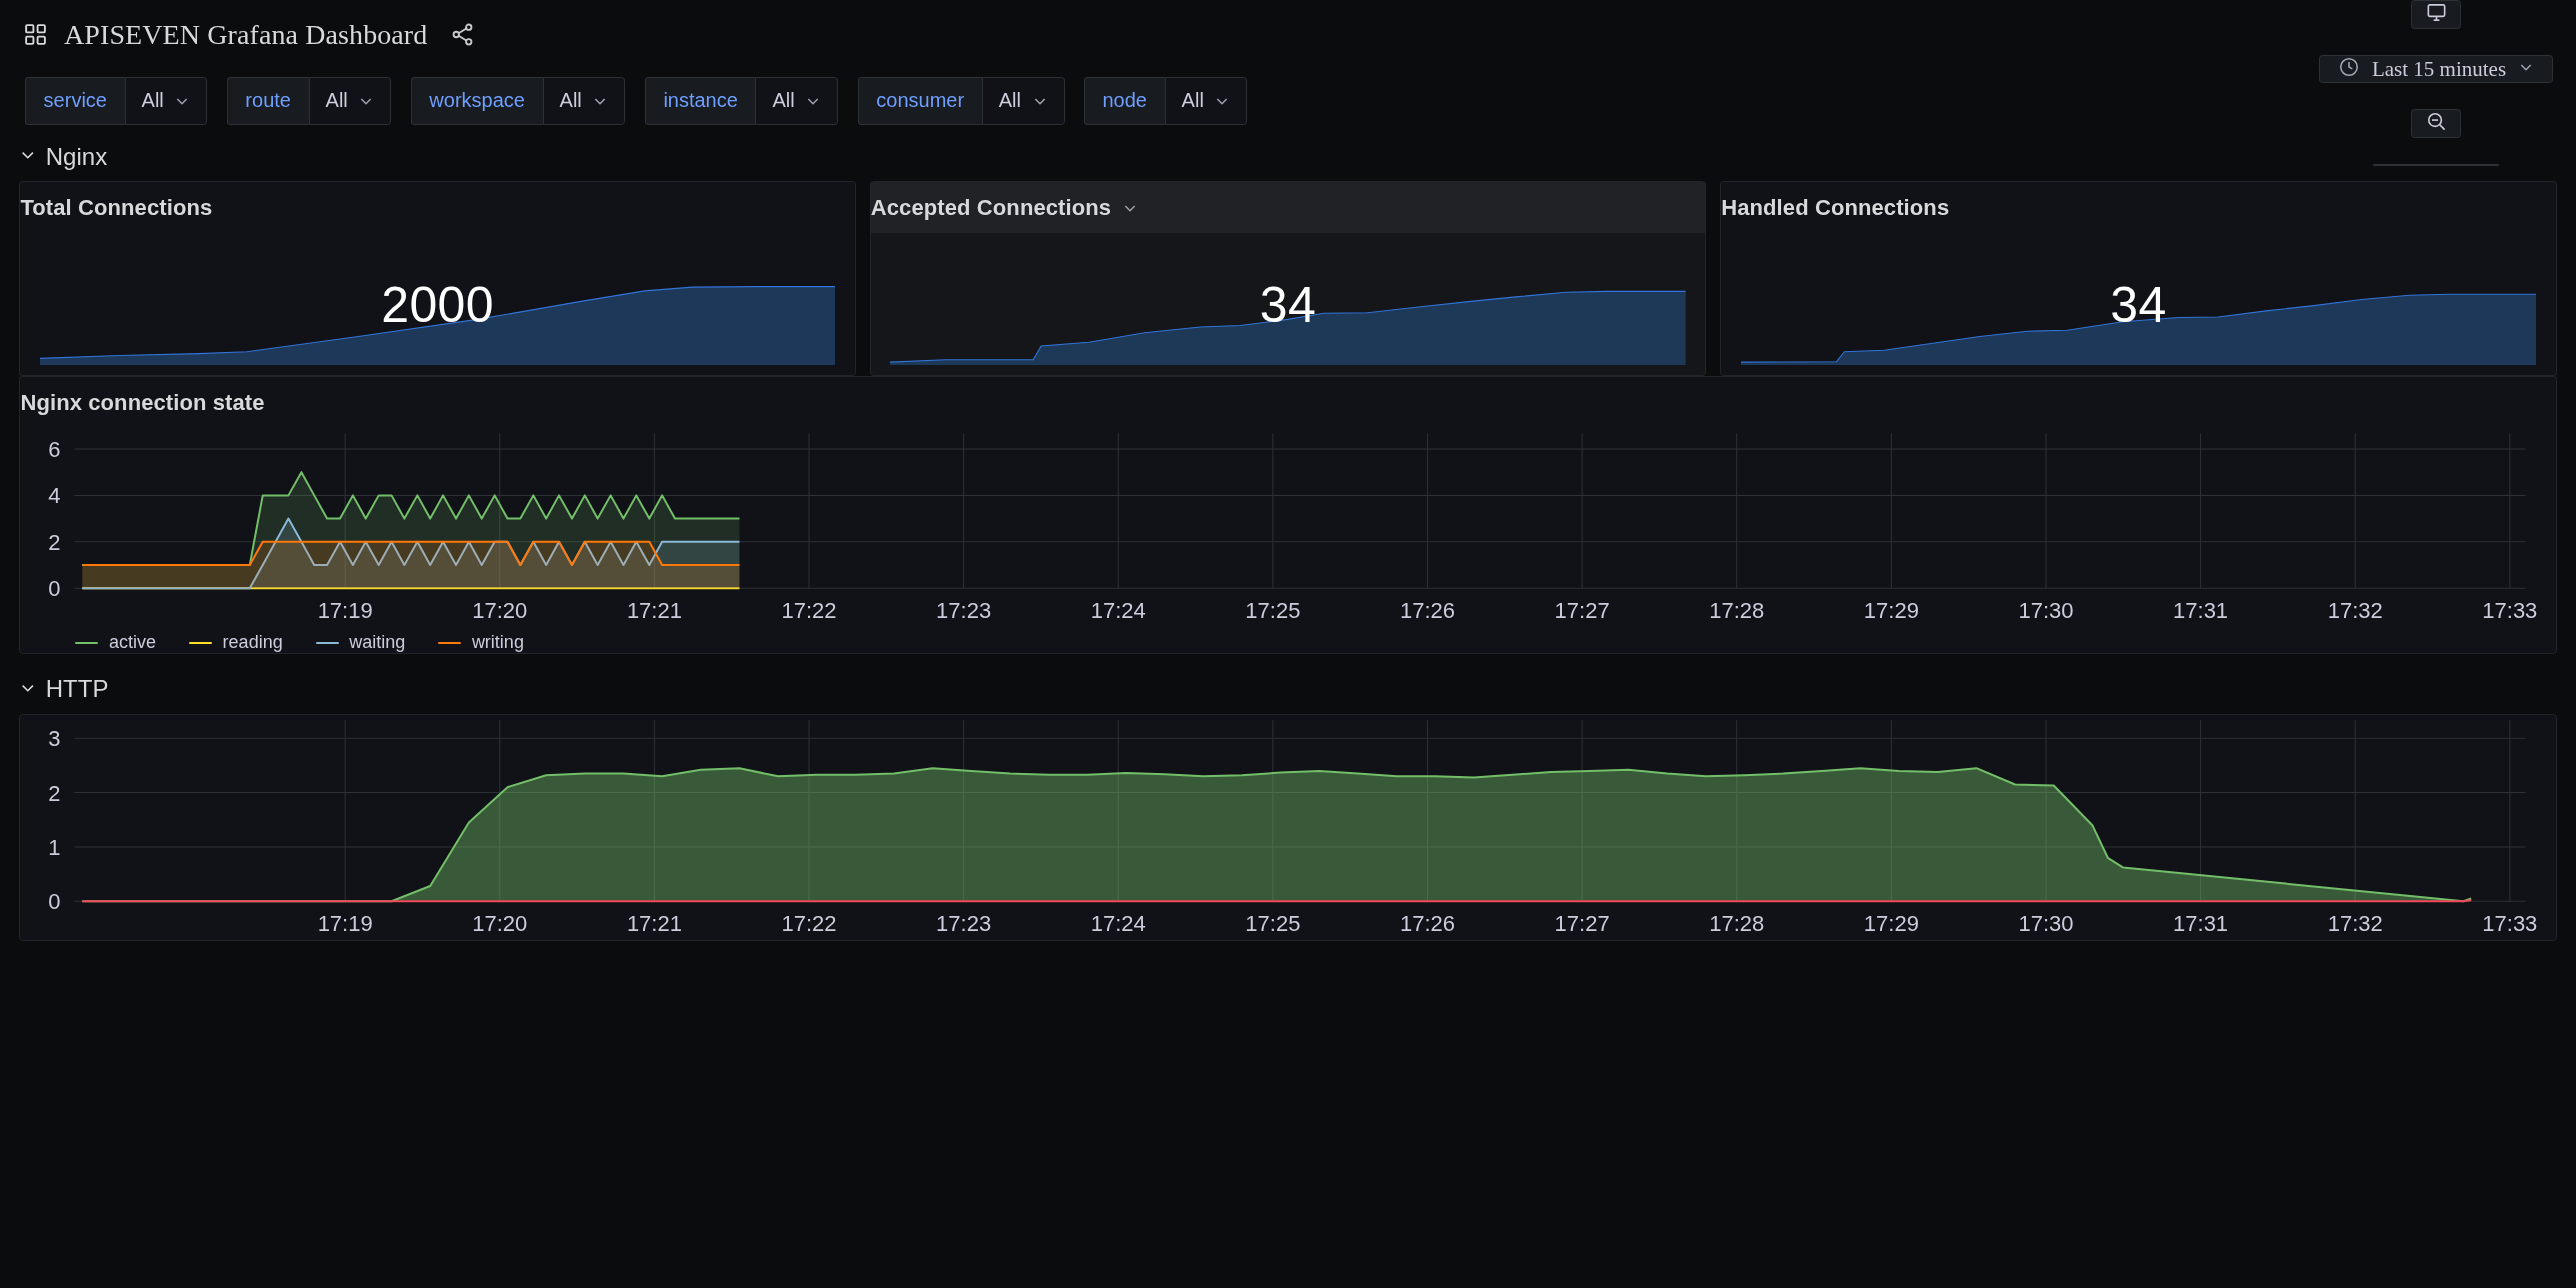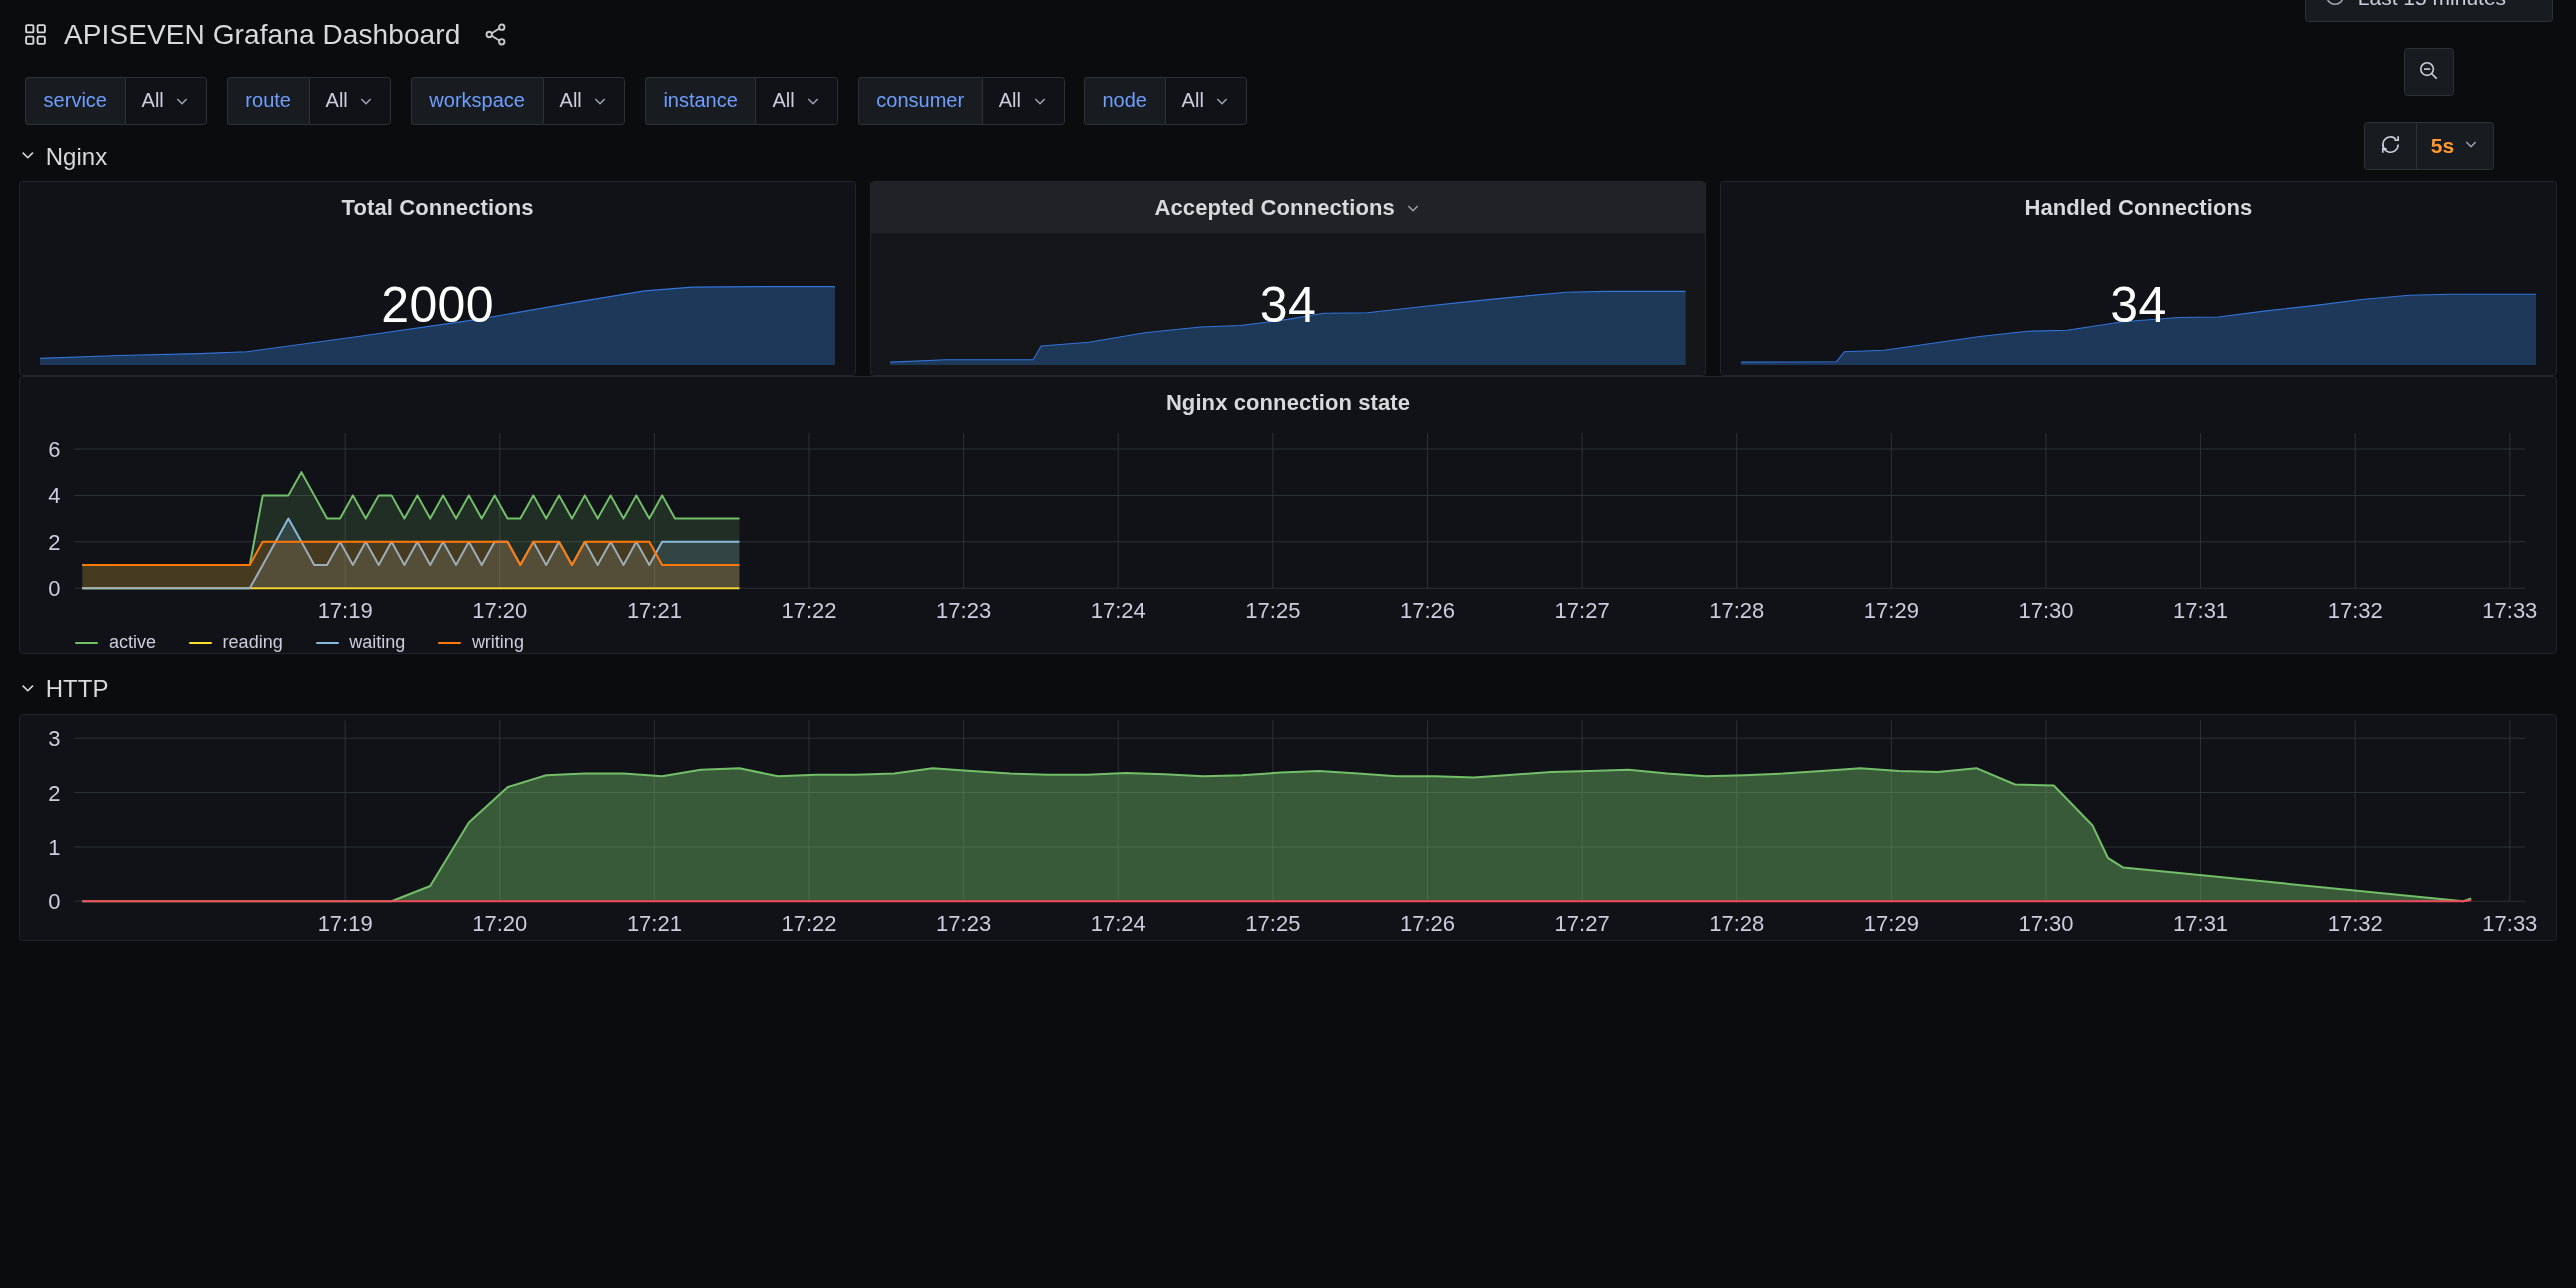--- a/index.html
+++ b/index.html
@@ -7,23 +7,24 @@
     width: 2576px; height: 1288px;
     background: #0b0c0e;
     font-family: "Liberation Sans", sans-serif;
     color: #d8d9da;
     overflow: hidden;
   }
 
   
   .topnav {
     height: 69px;
-    display: flex; align-items: center;
-    padding: 12px 23px;
+    display: flex; 
+    padding: 0 23px;
     background: #0b0c0e;
+    font-family: Liberation Serif, serif;
   }
   .nav-left { display: flex; align-items: center; gap: 16px; }
   .grid-icon { width: 25px; height: 25px; display: block; }
   .dash-title {
     font-size: 28px; font-weight: 500; color: #d8d9da;
     letter-spacing: 0.1px; white-space: nowrap;
   }
   .share-icon { width: 25px; height: 25px; display: block; margin-left: 7px; opacity: .92; }
   .nav-right { margin-left: auto; display: flex; align-items: center; gap: 26px; flex-direction: column; }
 
@@ -78,21 +79,21 @@
   .panel-row { display: flex; gap: 14px; padding: 0 19.4px; }
   .panel {
     background: #111217;
     border: 0.9px solid #22252b;
     border-radius: 3.5px;
     position: relative;
     overflow: hidden;
   }
   .panel.hovered { background: #141619; }
   .panel-header {
-    height: 51px; display: flex; align-items: center; justify-content: center;
+    height: 51px; display: flex; align-items: center; justify-content: flex-start;
     gap: 10.6px; position: relative;
   }
   .panel.hovered .panel-header { background: #202226; }
   .panel-title {
     font-size: 22px; font-weight: 600; color: #d8d9da;
     letter-spacing: 0.1px; text-align: center;
   }
   .menu-chev { width: 16px; height: 16px; opacity: .7; }
 
   

